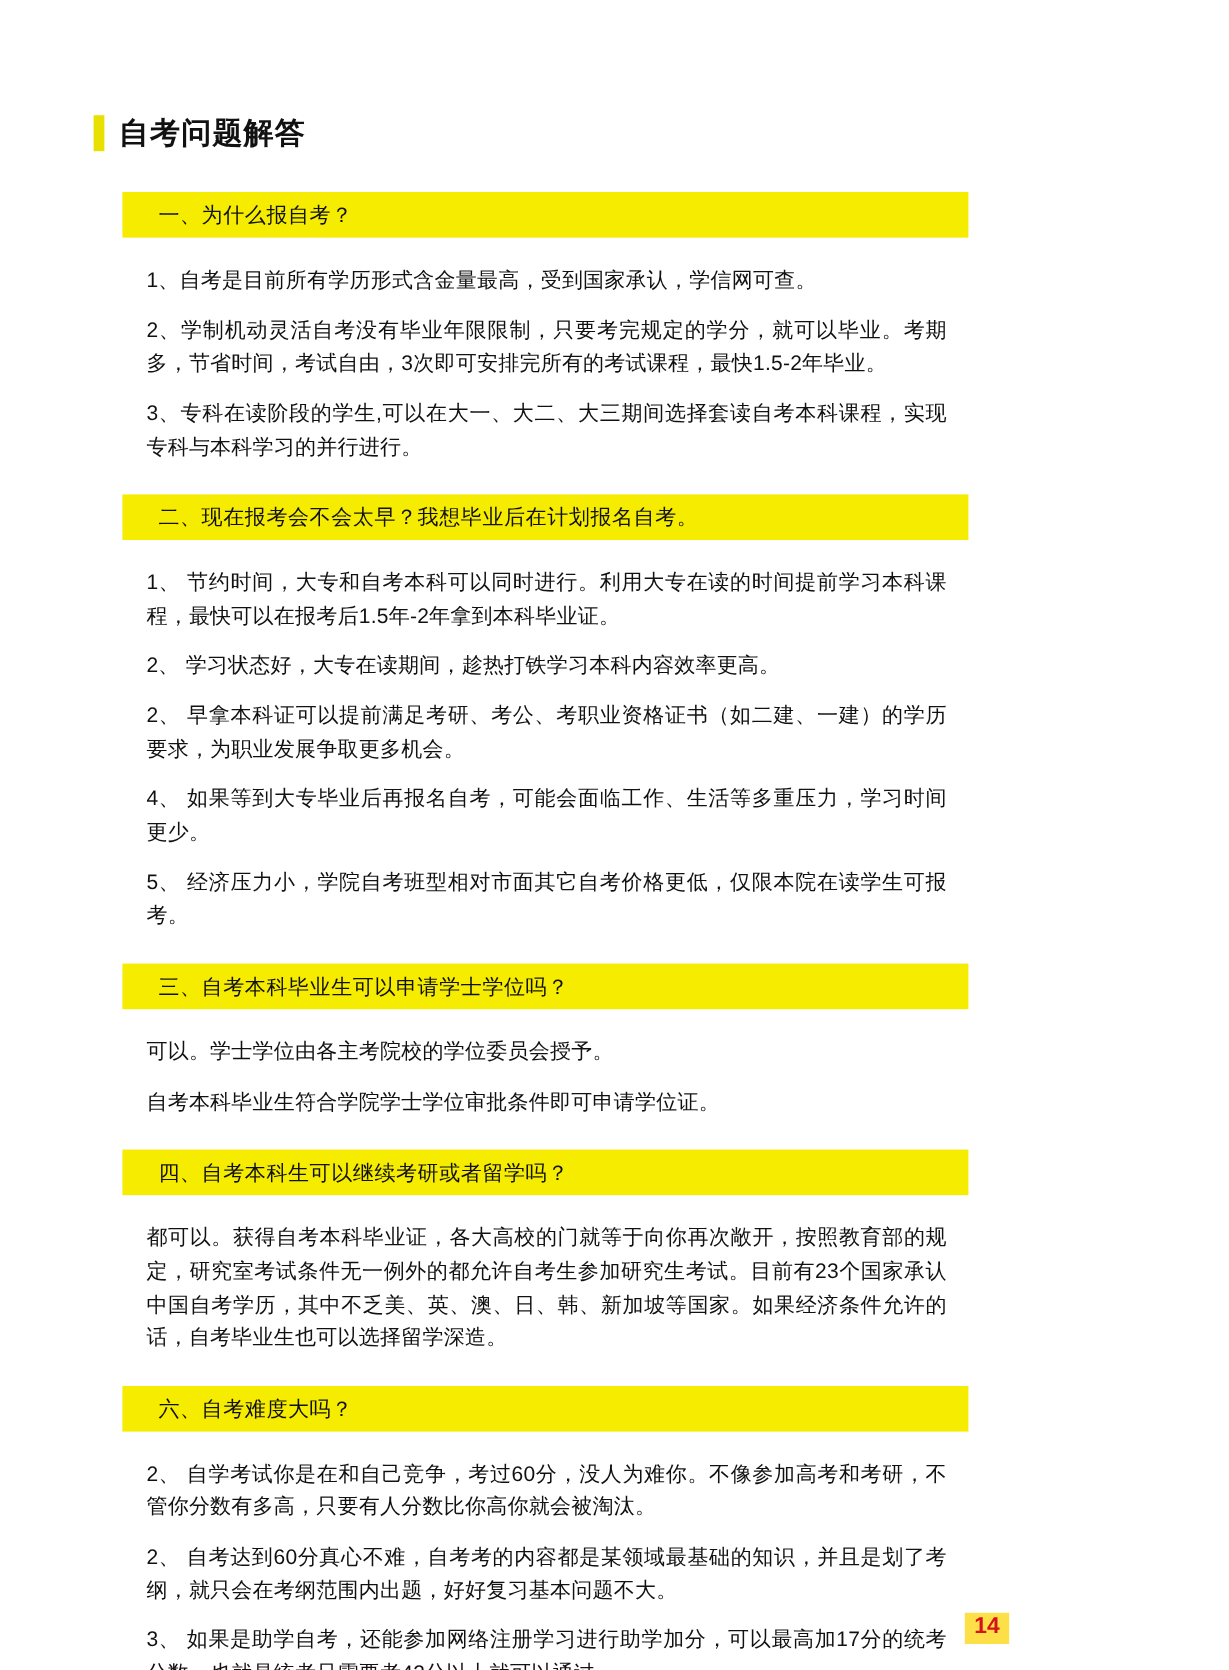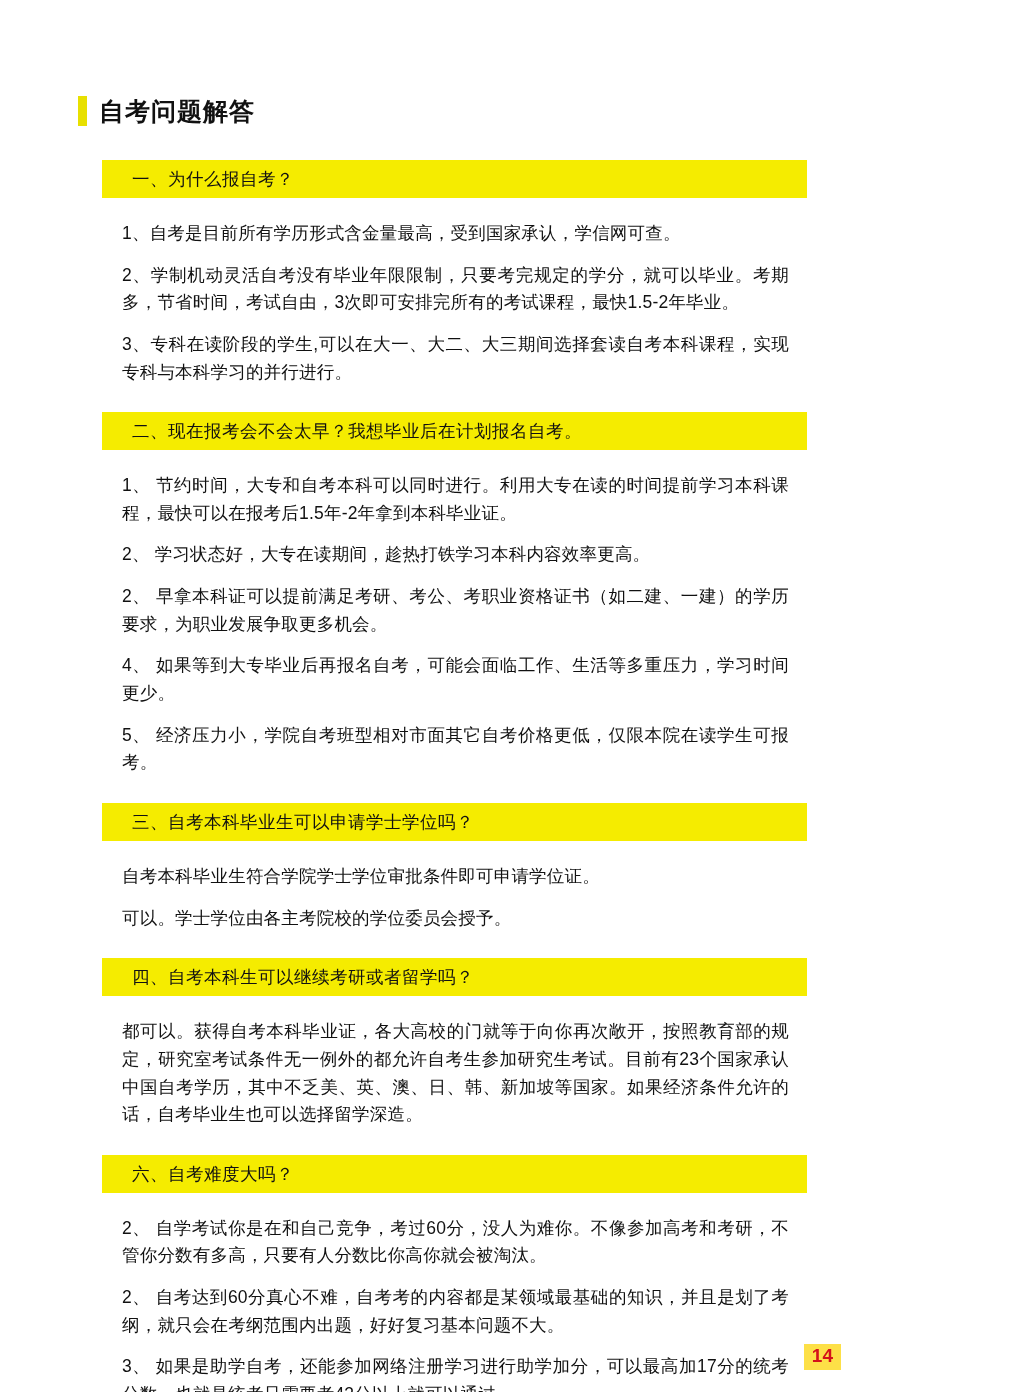--- a/index.html
+++ b/index.html
@@ -115,22 +115,22 @@
       <p>2、 学习状态好，大专在读期间，趁热打铁学习本科内容效率更高。</p>
       <p>2、 早拿本科证可以提前满足考研、考公、考职业资格证书（如二建、一建）的学历要求，为职业发展争取更多机会。</p>
       <p>4、 如果等到大专毕业后再报名自考，可能会面临工作、生活等多重压力，学习时间更少。</p>
       <p>5、 经济压力小，学院自考班型相对市面其它自考价格更低，仅限本院在读学生可报考。</p>
     </div>
   </div>
 
   <div class="section">
     <div class="q-head">三、自考本科毕业生可以申请学士学位吗？</div>
     <div class="body-text">
+      <p>可以。学士学位由各主考院校的学位委员会授予。</p>
       <p>自考本科毕业生符合学院学士学位审批条件即可申请学位证。</p>
-      <p>可以。学士学位由各主考院校的学位委员会授予。</p>
     </div>
   </div>
 
   <div class="section">
     <div class="q-head">四、自考本科生可以继续考研或者留学吗？</div>
     <div class="body-text">
       <p>都可以。获得自考本科毕业证，各大高校的门就等于向你再次敞开，按照教育部的规定，研究室考试条件无一例外的都允许自考生参加研究生考试。目前有23个国家承认中国自考学历，其中不乏美、英、澳、日、韩、新加坡等国家。如果经济条件允许的话，自考毕业生也可以选择留学深造。</p>
     </div>
   </div>
 

